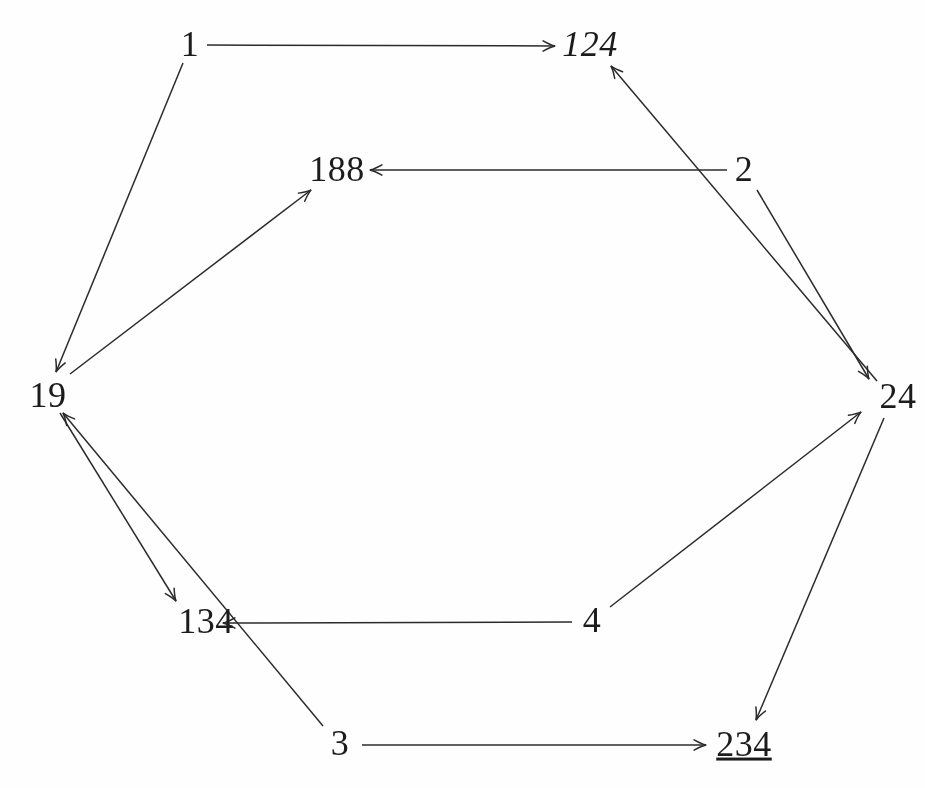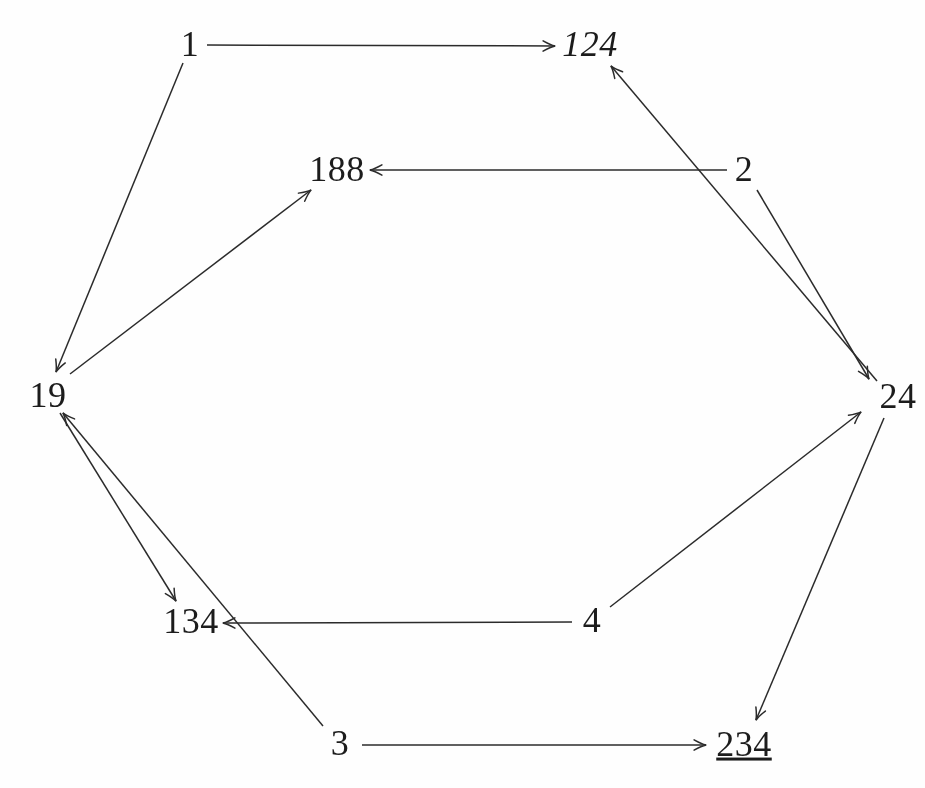--- a/index.html
+++ b/index.html
@@ -58,18 +58,18 @@
         <line x1="610" y1="607" x2="861" y2="412" stroke="#2b2b2b" stroke-width="1.5" marker-end="url(#arrowhead)"></line>
       </g>
   </svg>
   <div id="nodes-layer">
       <div class="node" style="left: 190px; top: 45px; color: rgb(28, 28, 28);">1</div>
       <div class="node" style="left: 590px; top: 45px; color: rgb(28, 28, 28); font-style: italic;">124</div>
       <div class="node" style="left: 337px; top: 170px; color: rgb(28, 28, 28);">188</div>
       <div class="node" style="left: 744px; top: 170px; color: rgb(28, 28, 28);">2</div>
       <div class="node" style="left: 48px; top: 396px; color: rgb(28, 28, 28);">19</div>
       <div class="node" style="left: 886px; top: 397px; color: rgb(28, 28, 28); margin-left: 12px;">24</div>
-      <div class="node" style="left: 191px; top: 622px; color: rgb(28, 28, 28);">134</div>
+      <div class="node" style="left: 206px; top: 622px; color: rgb(28, 28, 28);">134</div>
       <div class="node" style="left: 592px; top: 621px; color: rgb(28, 28, 28);">4</div>
       <div class="node" style="left: 340px; top: 744px; color: rgb(28, 28, 28);">3</div>
       <div class="node" style="left: 744px; top: 745px; color: rgb(28, 28, 28); text-decoration: underline;">234</div>
     </div>
 </div>
 
 </body></html>

